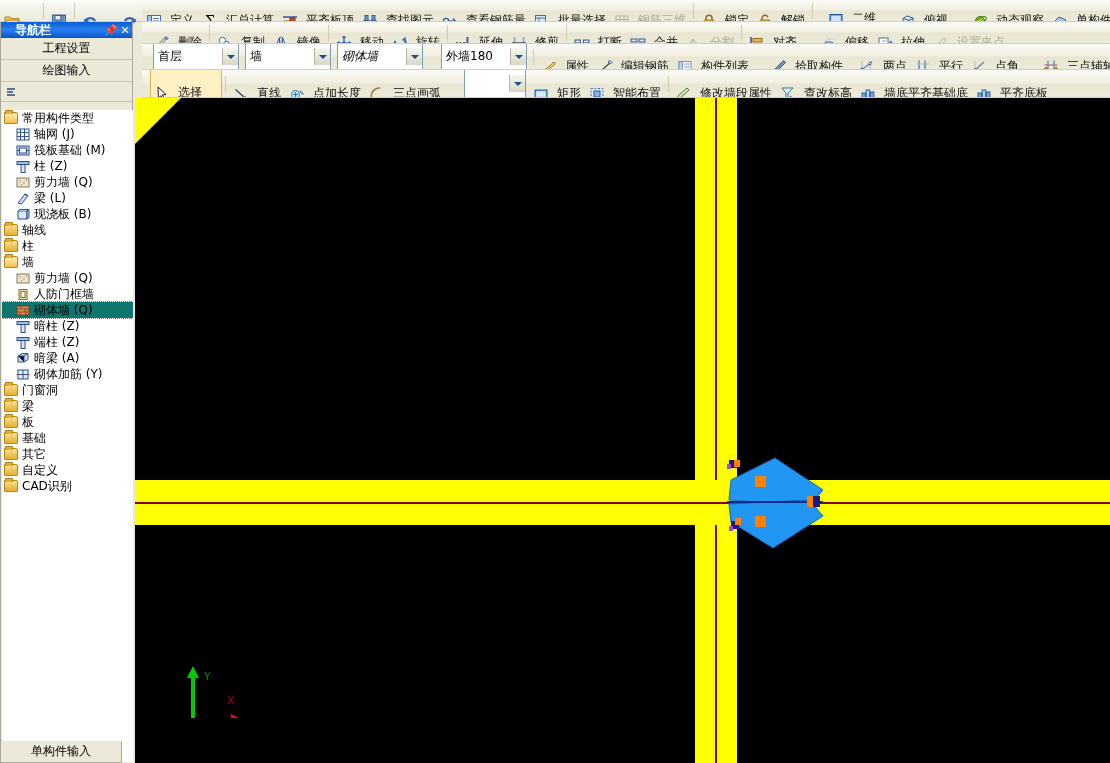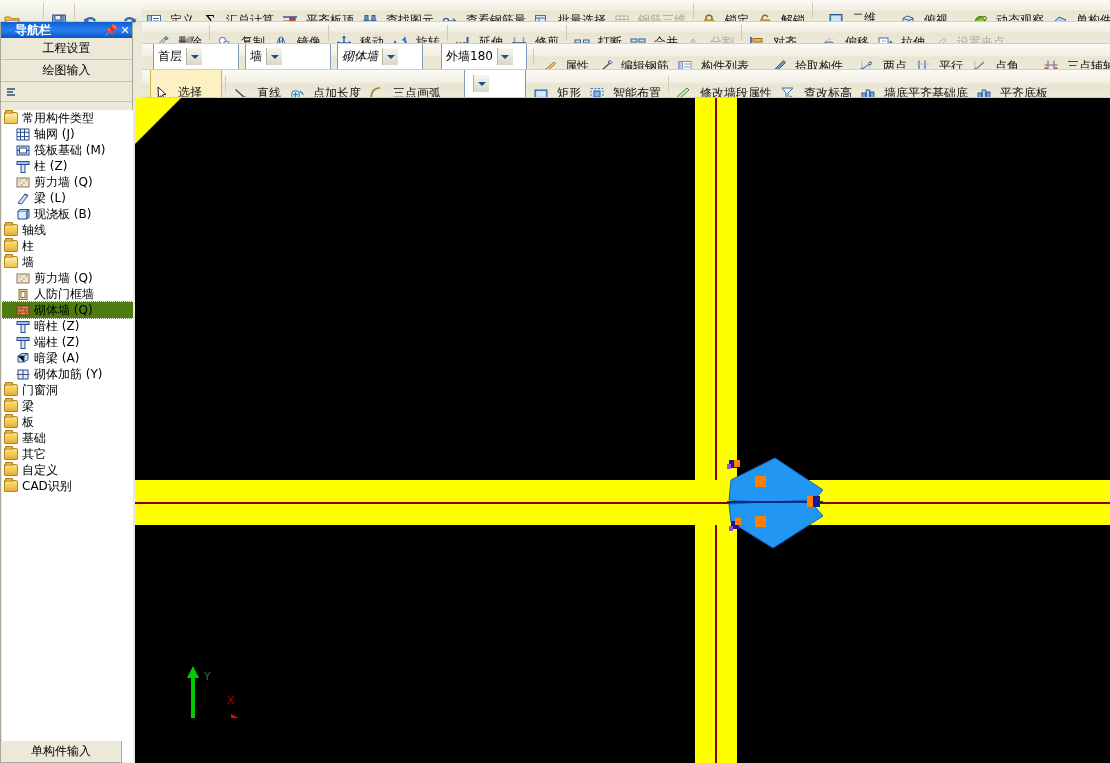--- a/index.html
+++ b/index.html
@@ -38,21 +38,21 @@
     background: linear-gradient(to bottom,#fbfaf5,#eceadb);
     border-bottom:1px solid #d3cfb8; display:flex; align-items:center; }
 
   #toprow1 { position:absolute; left:142px; top:0; width:968px; }
   #toprow2 { position:absolute; left:142px; top:22px; width:968px; }
   #toprow3 { position:absolute; left:142px; top:44px; width:968px; height:26px;}
   #toprow4 { position:absolute; left:142px; top:70px; width:968px; height:28px;}
 
   
   .combo {
-    display:inline-flex; align-items:center; 
+    display:inline-flex; align-items:center; justify-content:space-between;
     height:33px; background:#fff; border:1px solid #7f9db9;
     font-size:12px; padding:0 0 0 4px; margin:0 3px; flex:none;
   }
   .combo .txt { padding-right:4px; color:#000; }
   .combo .btn {
     width:16px;height:17px;background:linear-gradient(to bottom,#f6f6f0,#d9d7c4);
     border-left:1px solid #b9b49b; display:flex;align-items:center;justify-content:center;
   }
   .combo .btn::after { content:""; width:0;height:0;
     border-left:4px solid transparent;border-right:4px solid transparent;border-top:4px solid #1c4e8a; }
@@ -67,21 +67,21 @@
   #navtitle .tbtn { width:14px;height:14px;display:flex;align-items:center;justify-content:center;
     color:#fff;font-size:11px;font-weight:bold;}
   .navbtn { height:22px; background:#ece9d8; border-bottom:1px solid #c8c4ae;
     display:flex; align-items:center; justify-content:center; font-size:12px; color:#000;}
   #navtools { height:20px; background:#ece9d8; border-bottom:1px solid #c8c4ae;
     display:flex; align-items:center; padding-left:4px; }
   #tree { position:absolute; left:1px; top:88px; width:131px; height:652px;
     background:#fff; overflow:hidden; }
   .tnode { display:flex; align-items:center; height:16px; font-size:12px; color:#000;
     padding-left:2px; white-space:nowrap; }
-  .tnode.sel { background:#4d7c0f; outline:1px dotted #807d6b; }
+  .tnode.sel { background:#0f766e; outline:1px dotted #807d6b; }
   .tnode .lbl { margin-left:3px; }
   .tnode.lvl1 { padding-left:2px; }
   .tnode.lvl2 { padding-left:14px; }
   .folder { width:14px;height:12px;flex:none;position:relative;
     background:linear-gradient(to bottom,#fbe08a,#e8ae2c); border:1px solid #b78614; border-radius:1px 2px 1px 1px;}
   .folder.open { background:linear-gradient(to bottom,#fdf0bd,#f0c04a); }
   .folder::before{content:"";position:absolute;left:0;top:-3px;width:6px;height:3px;
     background:#e8ae2c;border:1px solid #b78614;border-bottom:none;border-radius:1px 1px 0 0;}
   #singleinput { position:absolute; left:0; top:741px; width:122px; height:22px;
     background:#ece9d8; border:1px solid #aca899; border-top:none;

